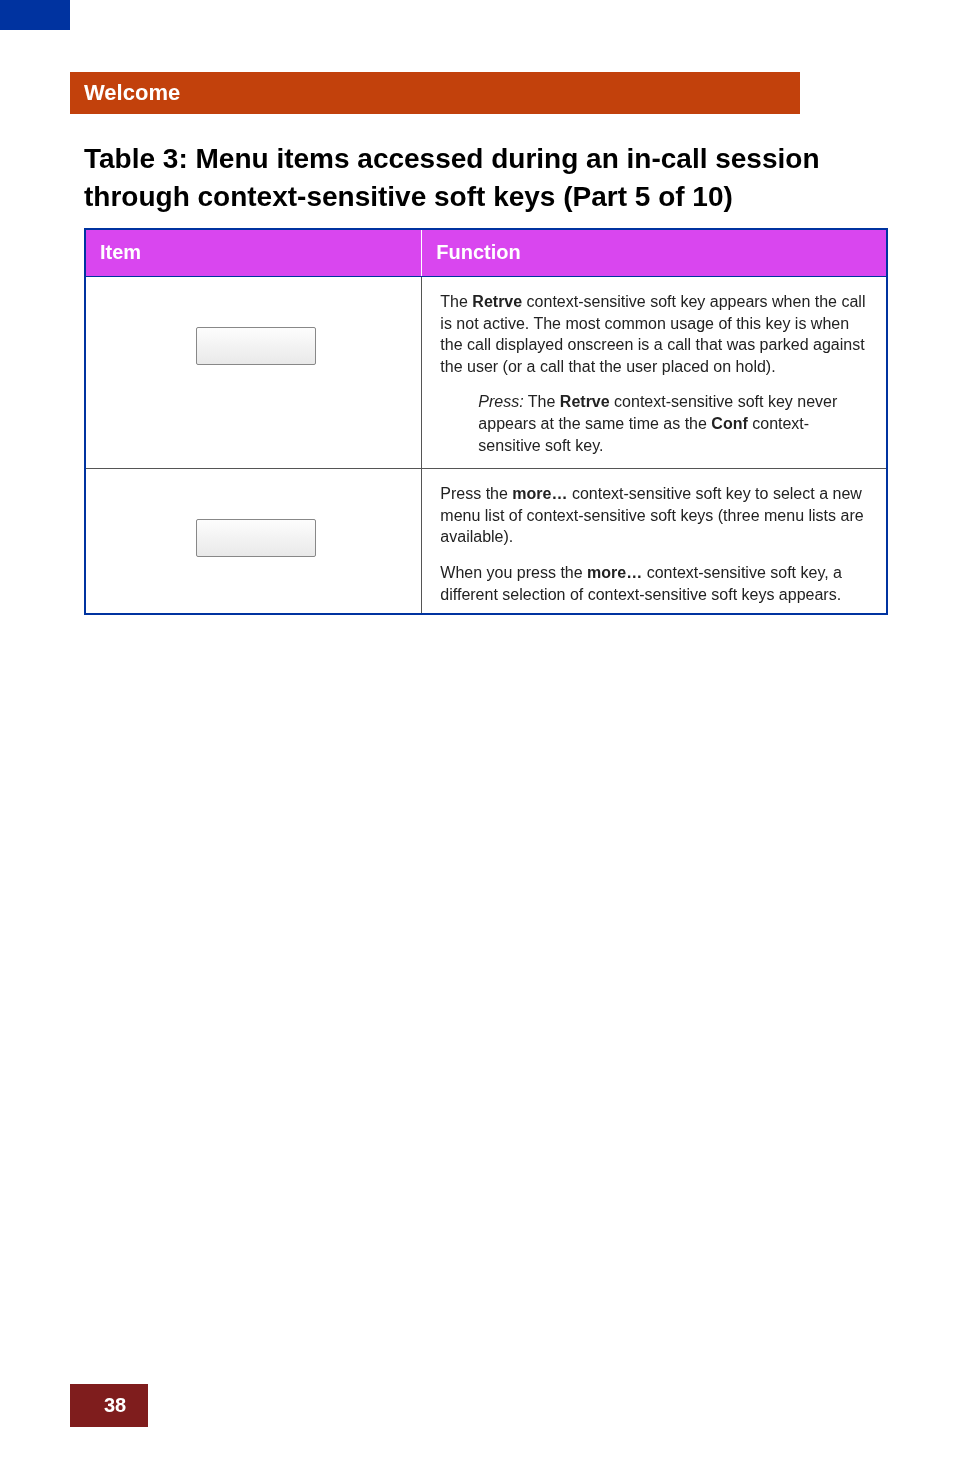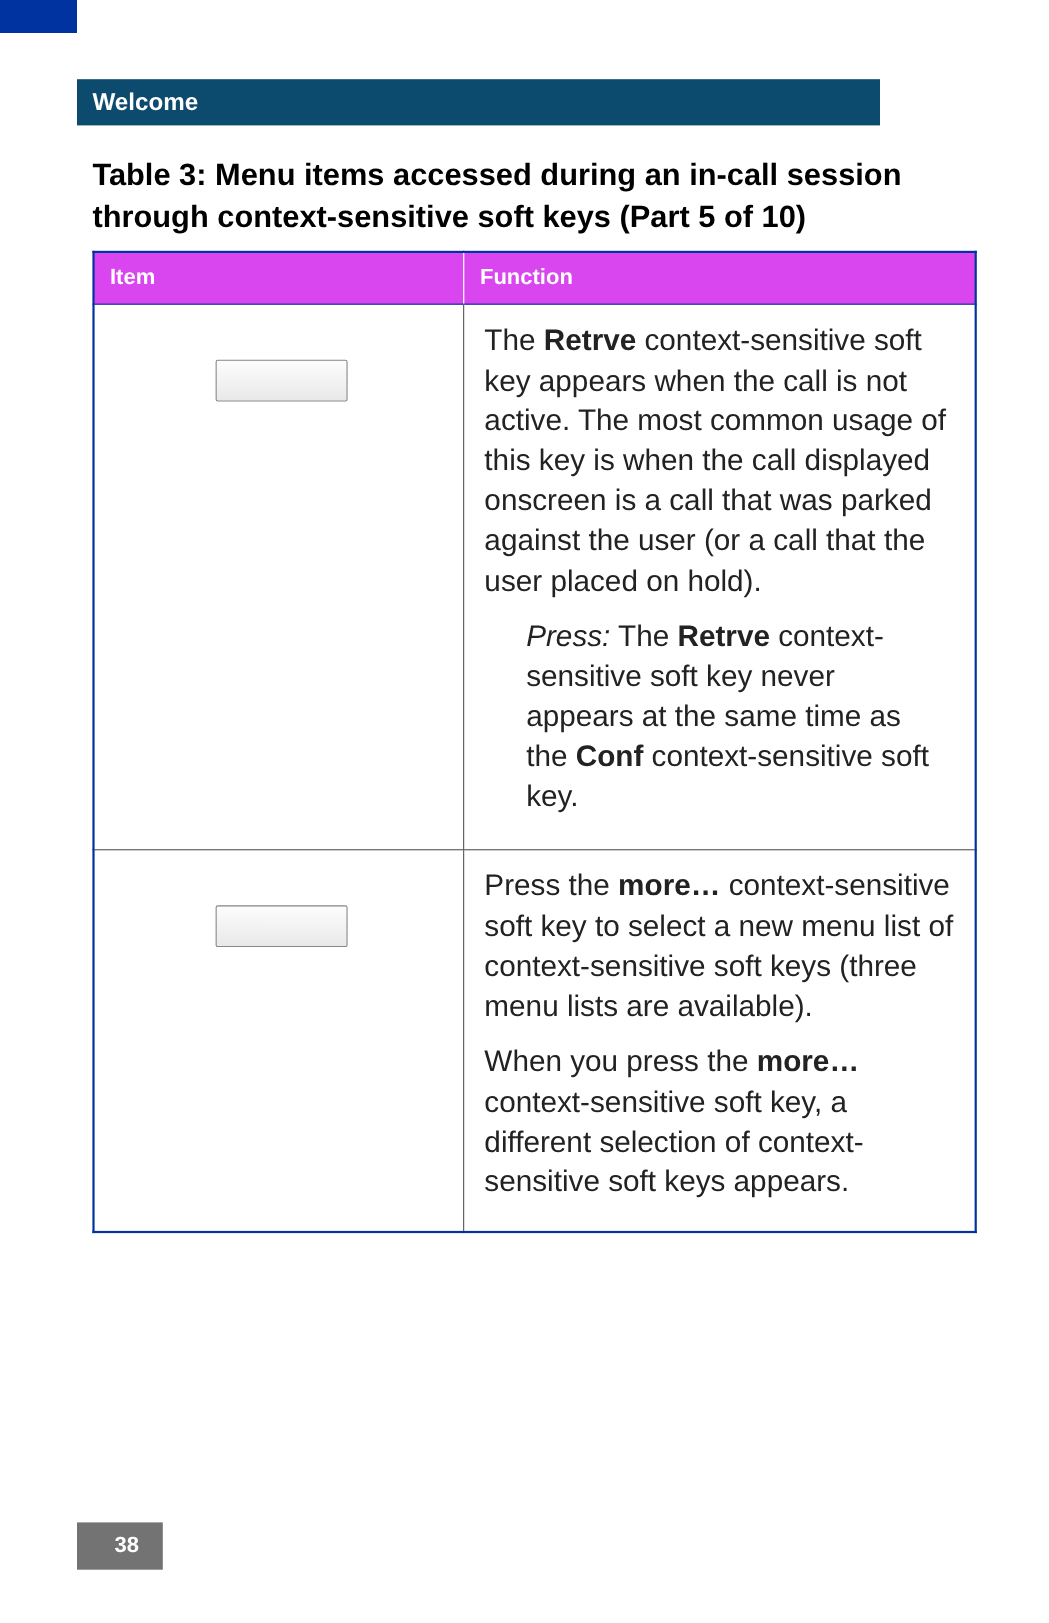--- a/index.html
+++ b/index.html
@@ -16,21 +16,21 @@
       left: 0;
       width: 70px;
       height: 30px;
       background: #0033a0;
     }
     .header-bar {
       position: absolute;
       top: 72px;
       left: 70px;
       width: 730px;
-      background: #0c4a6e;
+      background: #c2410c;
       color: #fff;
       font-weight: bold;
       padding: 8px 14px;
       font-size: 22px;
     }
     .content {
       position: absolute;
       top: 140px;
       left: 70px;
       width: 818px;
@@ -57,22 +57,22 @@
       padding: 10px 14px;
       font-size: 20px;
       border: 1px solid #0033a0;
       height: 48px;
     }
     table.main thead th:first-child {
       border-right: 1px solid #fff;
     }
     table.main td {
       border: 1px solid #555;
-      padding: 14px 14px 26px 18px;
-      font-size: 27px;
+      padding: 14px 14px 8px 18px;
+      font-size: 16px;
       line-height: 1.35;
       color: #222;
       vertical-align: top;
     }
     .item-col {
       width: 42%;
       text-align: center;
       vertical-align: top;
       padding-top: 28px !important;
     }
@@ -86,21 +86,21 @@
       margin-top: 22px;
     }
     .note-block {
       margin: 14px 0 4px 38px;
       padding-right: 10px;
     }
     .page-num {
       position: absolute;
       bottom: 48px;
       left: 70px;
-      background: #737373;
+      background: #7f1d1d;
       color: #fff;
       font-weight: bold;
       font-size: 20px;
       padding: 10px 22px 10px 34px;
     }
     .bold { font-weight: bold; }
     .italic { font-style: italic; }
   </style>
 </head>
 <body>

